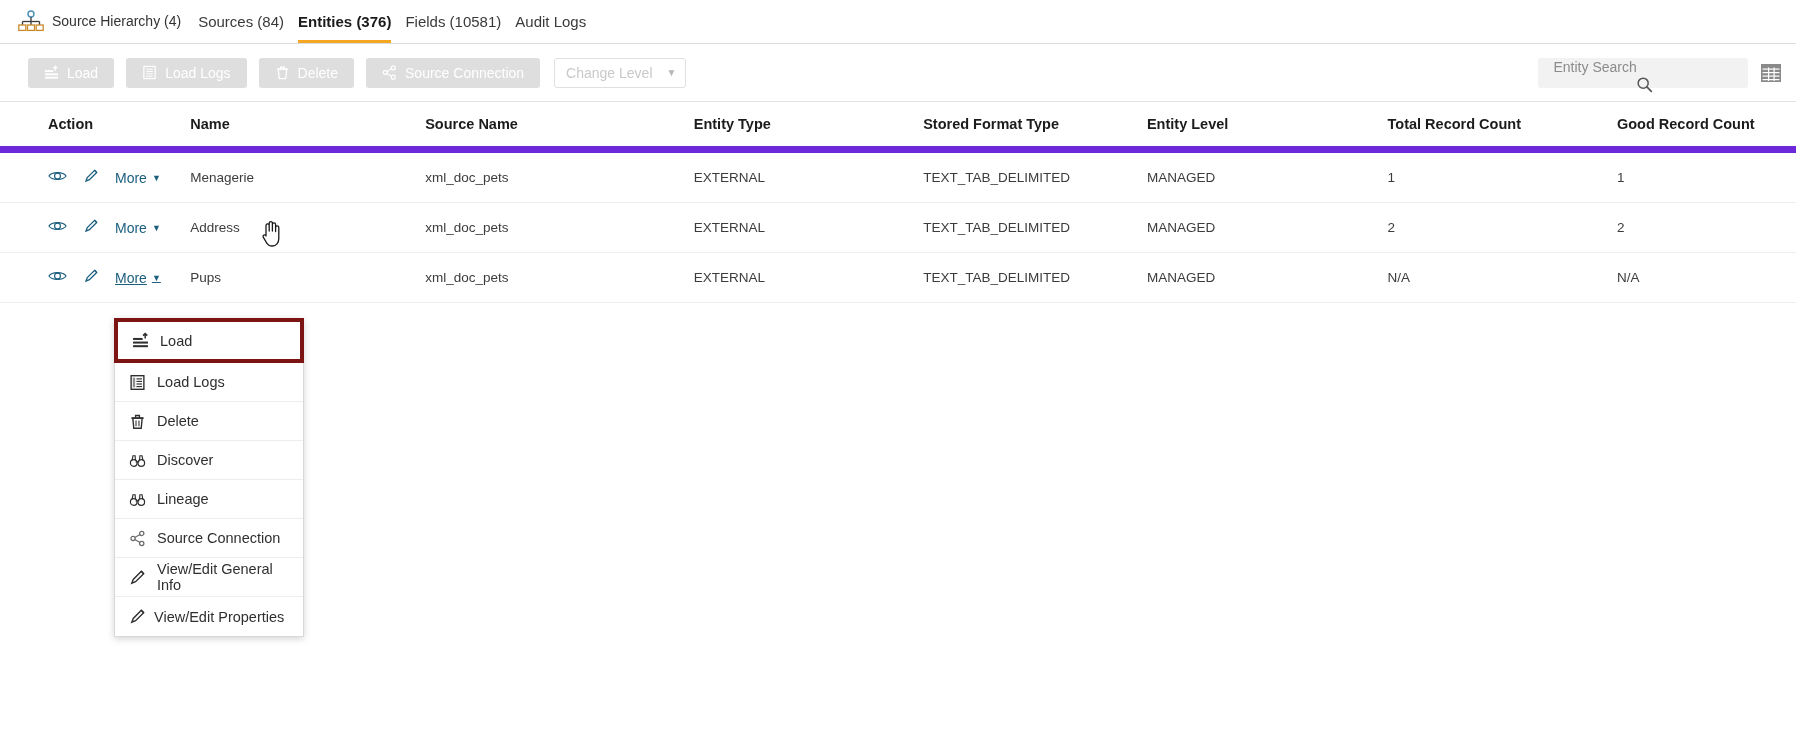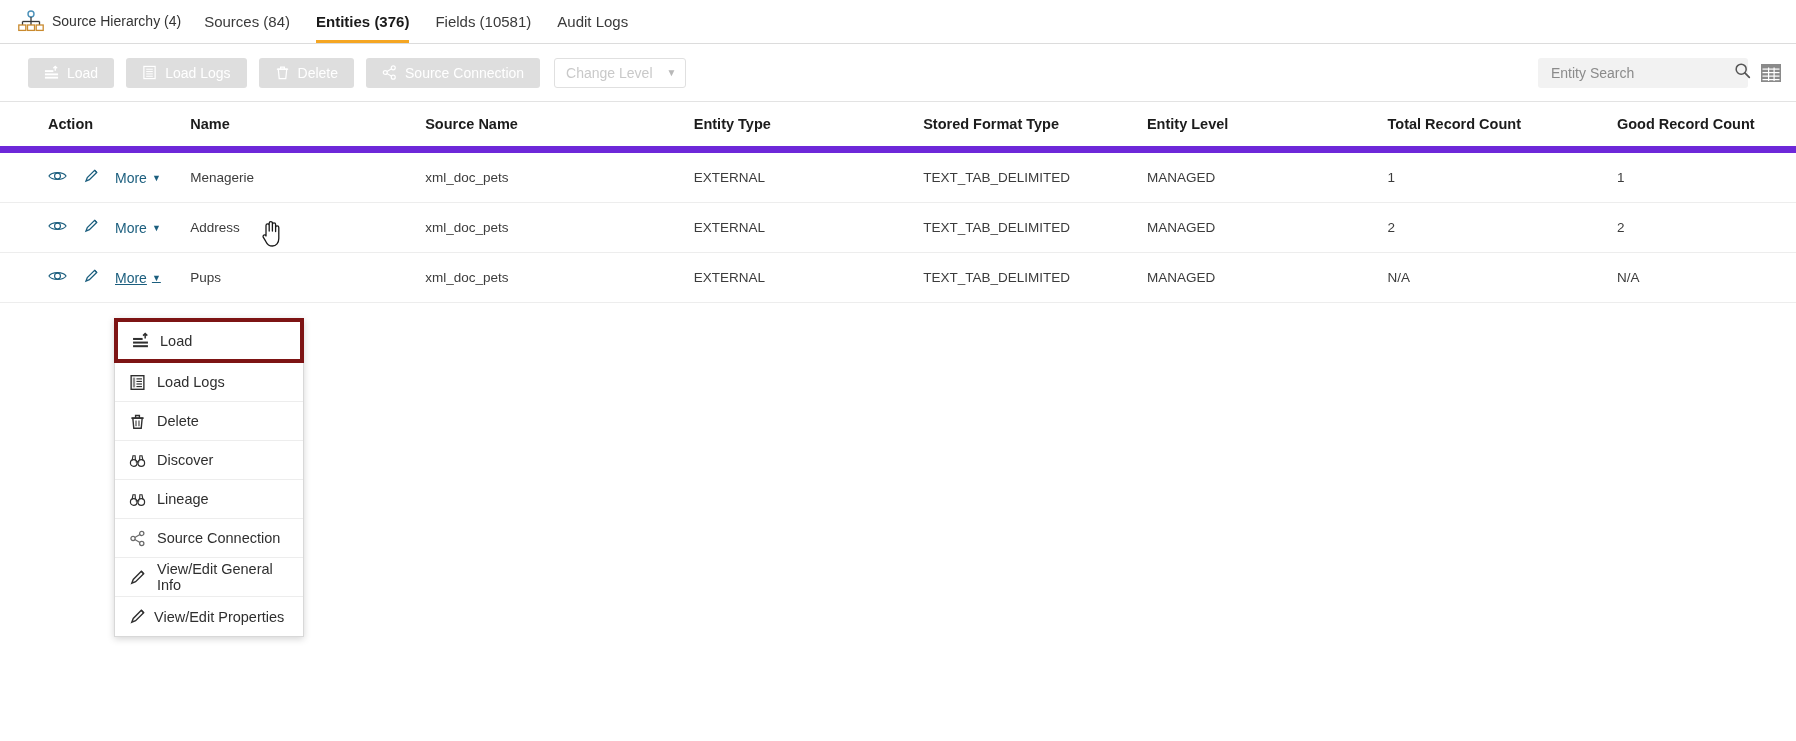--- a/index.html
+++ b/index.html
@@ -49,21 +49,21 @@
     background: #fff;
   }
   .hier {
     display:flex; align-items:center; gap:8px;
     padding: 0 10px 11px 4px;
     font-size: 14px; color:#333;
   }
   .hier-icon { width:26px; height:22px; display:block; }
   .tab {
     padding: 0 0 10px 0;
-    margin: 0 13px;
+    margin: 0 7px;
     font-size: 15px;
     color: #3a3a3a;
     border-bottom: 3px solid transparent;
     cursor: pointer;
     white-space: nowrap;
   }
   .tab.active {
     font-weight: bold;
     color: #1a1a1a;
     border-bottom: 3px solid #f5a623;
@@ -110,20 +110,21 @@
     margin-left:auto;
     display:flex; align-items:center; gap: 12px;
   }
   .searchbox {
     width: 210px; height: 30px;
     background: #f2f2f2;
     border: none;
     border-radius: 3px;
     display:flex; align-items:center;
     padding: 0 9px 0 11px;
+    flex-direction: column;
   }
   .searchbox input {
     flex:1; border:none; outline:none; background:transparent;
     font-size: 14px; color:#555;
     font-family: "Liberation Sans", sans-serif;
   }
   .searchbox input::placeholder { color:#8b8b8b; }
   .grid-icon-btn { width: 22px; height: 22px; display:block; cursor:pointer; }
 
   

